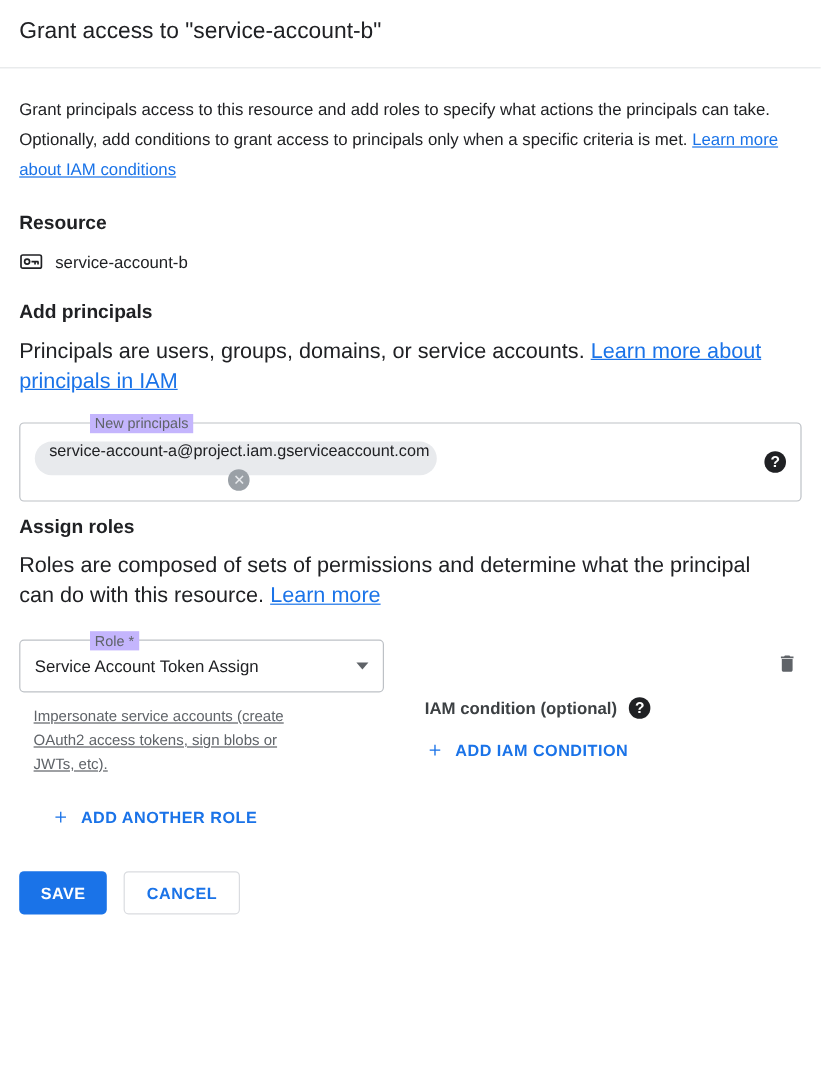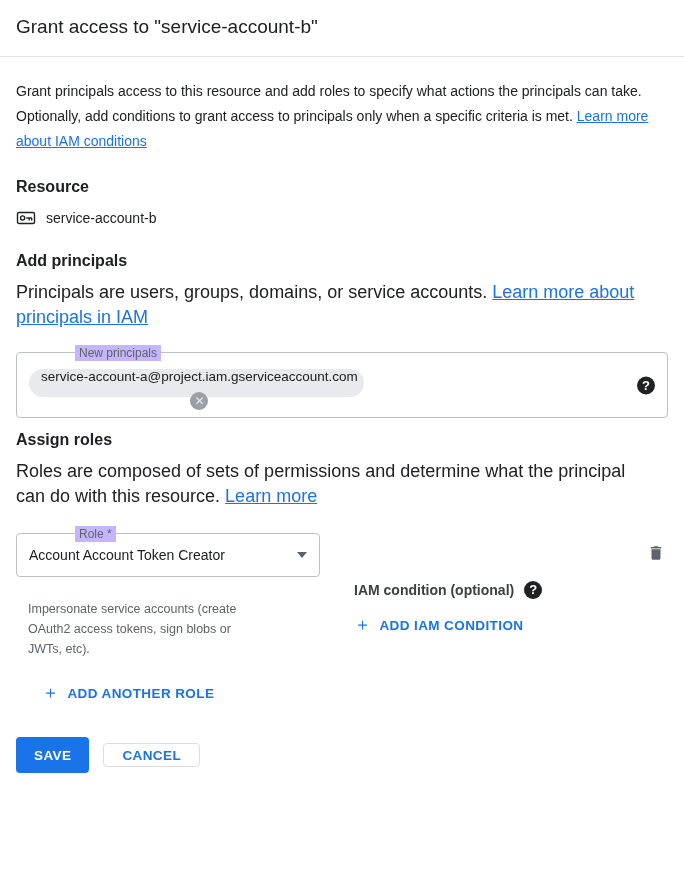--- a/index.html
+++ b/index.html
@@ -178,22 +178,23 @@
     transform: translateY(-50%);
     width: 0; height: 0;
     border-left: 5px solid transparent;
     border-right: 5px solid transparent;
     border-top: 6px solid #5f6368;
   }
   .role-desc {
     font-size: 12.5px;
     line-height: 20px;
     color: #5f6368;
-    margin: 22px 0 0 12px;
+    margin: 10px 0 0 12px;
     max-width: 210px;
+    text-decoration: underline;
   }
   .cond-col {
     flex: 1 1 auto;
     padding-left: 34px;
     margin-top: 44px;
   }
   .cond-label-row {
     display: flex;
     align-items: center;
     gap: 10px;
@@ -265,21 +266,21 @@
     letter-spacing: .4px;
     text-transform: uppercase;
     cursor: pointer;
     font-family: "Liberation Sans", sans-serif;
   }
   .btn-outline {
     background: #ffffff;
     color: #1a73e8;
     border: 1px solid #dadce0;
     border-radius: 4px;
-    height: 24px;
+    height: 36px;
     padding: 0 18px;
     font-size: 13.5px;
     font-weight: 700;
     letter-spacing: .4px;
     text-transform: uppercase;
     cursor: pointer;
     font-family: "Liberation Sans", sans-serif;
   }
 </style>
 </head>
@@ -327,21 +328,21 @@
 
     <div class="section-title tight">Assign roles</div>
     <div class="helper">
       <span>Roles are composed of sets of permissions and determine what the principal can do with this resource. </span><a class="link" href="#">Learn more</a>
     </div>
 
     <div class="roles-grid">
       <div class="role-col">
         <div class="select-outline">
           <span class="field-legend">Role *</span>
-          <span class="select-value">Account Account Token Creator</span>
+          <span class="select-value">Service Account Token Assign</span>
           <span class="caret"></span>
         </div>
         <div class="role-desc">Impersonate service accounts (create OAuth2 access tokens, sign blobs or JWTs, etc).</div>
       </div>
 
       <div class="cond-col">
         <div class="cond-label-row">
           <span>IAM condition (optional)</span>
           <span class="help-dot">?</span>
         </div>

